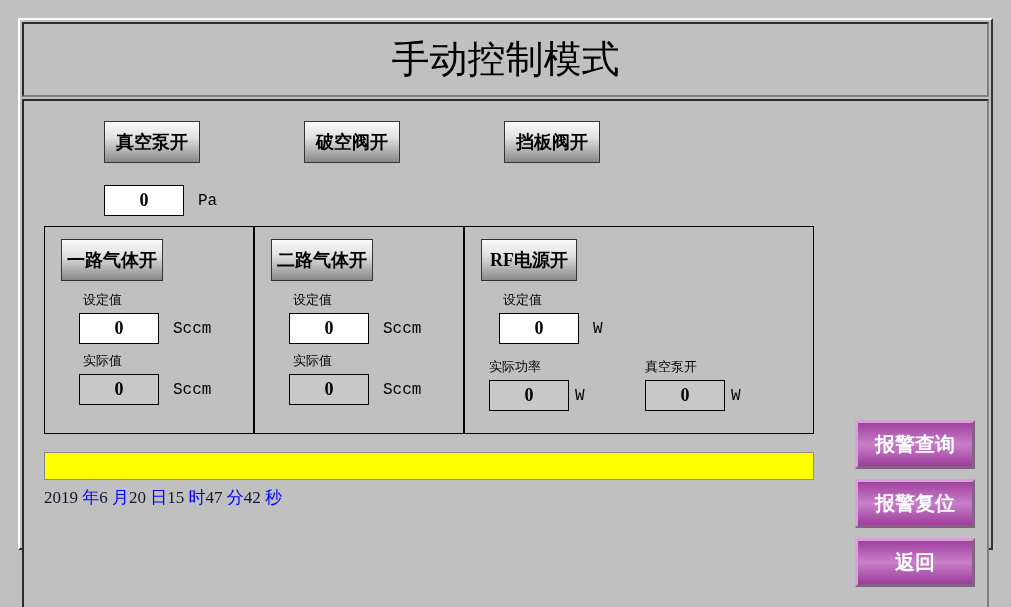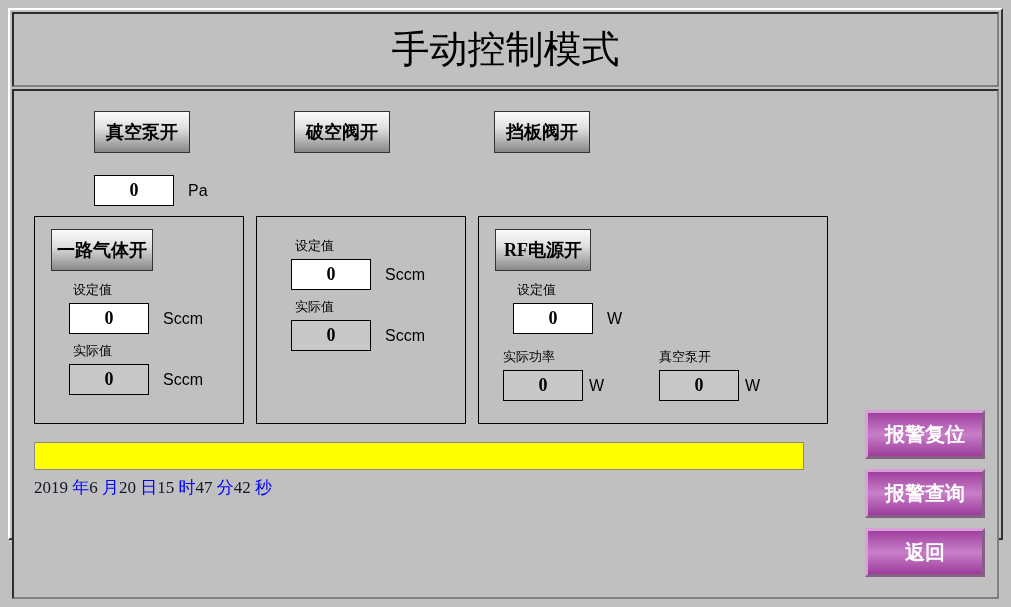--- a/index.html
+++ b/index.html
@@ -9,21 +9,21 @@
       background: #c0c0c0;
       font-family: "SimSun", "宋体", serif;
       width: 1011px;
       height: 607px;
       overflow: hidden;
     }
     .outer-frame {
       border: 2px solid #333;
       border-top-color: #fff;
       border-left-color: #fff;
-      margin: 8px;
+      margin: 18px;
       height: 532px;
     }
     .title-panel {
       border: 2px inset #808080;
       margin: 2px;
       padding: 10px;
       text-align: center;
       background: #c0c0c0;
     }
     .title-text {
@@ -73,25 +73,25 @@
       font-size: 18px;
       font-weight: bold;
       font-family: "Times New Roman", serif;
     }
     .val-box.ro {
       background: #c8c8c8;
     }
     .unit {
       margin-left: 14px;
       font-size: 16px;
-      font-family: Liberation Sans, sans-serif;
+      font-family: Liberation Mono, monospace;
     }
     .boxes-row {
       display: flex;
-      gap: 12px;
+      gap: 0;
       margin-top: 10px;
     }
     .gbox {
       border: 1px solid #000;
       padding: 12px 16px 16px 16px;
       width: 210px;
     }
     .gbox-wide {
       width: 350px;
     }
@@ -172,20 +172,23 @@
           <span class="unit">Sccm</span>
         </div>
         <div class="label-row">实际值</div>
         <div class="val-row">
           <span class="val-box ro">0</span>
           <span class="unit">Sccm</span>
         </div>
       </div>
 
       <div class="gbox">
+        <div class="gbox-btn-row">
+          <button class="btn-gradient">二路气体开</button>
+        </div>
         <div class="label-row">设定值</div>
         <div class="val-row">
           <span class="val-box">0</span>
           <span class="unit">Sccm</span>
         </div>
         <div class="label-row">实际值</div>
         <div class="val-row">
           <span class="val-box ro">0</span>
           <span class="unit">Sccm</span>
         </div>
@@ -226,19 +229,19 @@
       <span class="dt-num">2019</span>
       <span class="dt-lab">年</span><span class="dt-num">6</span>
       <span class="dt-lab">月</span><span class="dt-num">20</span>
       <span class="dt-lab">日</span><span class="dt-num">15</span>
       <span class="dt-lab">时</span><span class="dt-num">47</span>
       <span class="dt-lab">分</span><span class="dt-num">42</span>
       <span class="dt-lab">秒</span>
     </div>
 
     <div class="side-btns">
+      <button class="btn-purple">报警查询</button>
       <button class="btn-purple">报警复位</button>
-      <button class="btn-purple">报警查询</button>
       <button class="btn-purple">返回</button>
     </div>
 
   </div>
 </div>
 
 </body></html>

